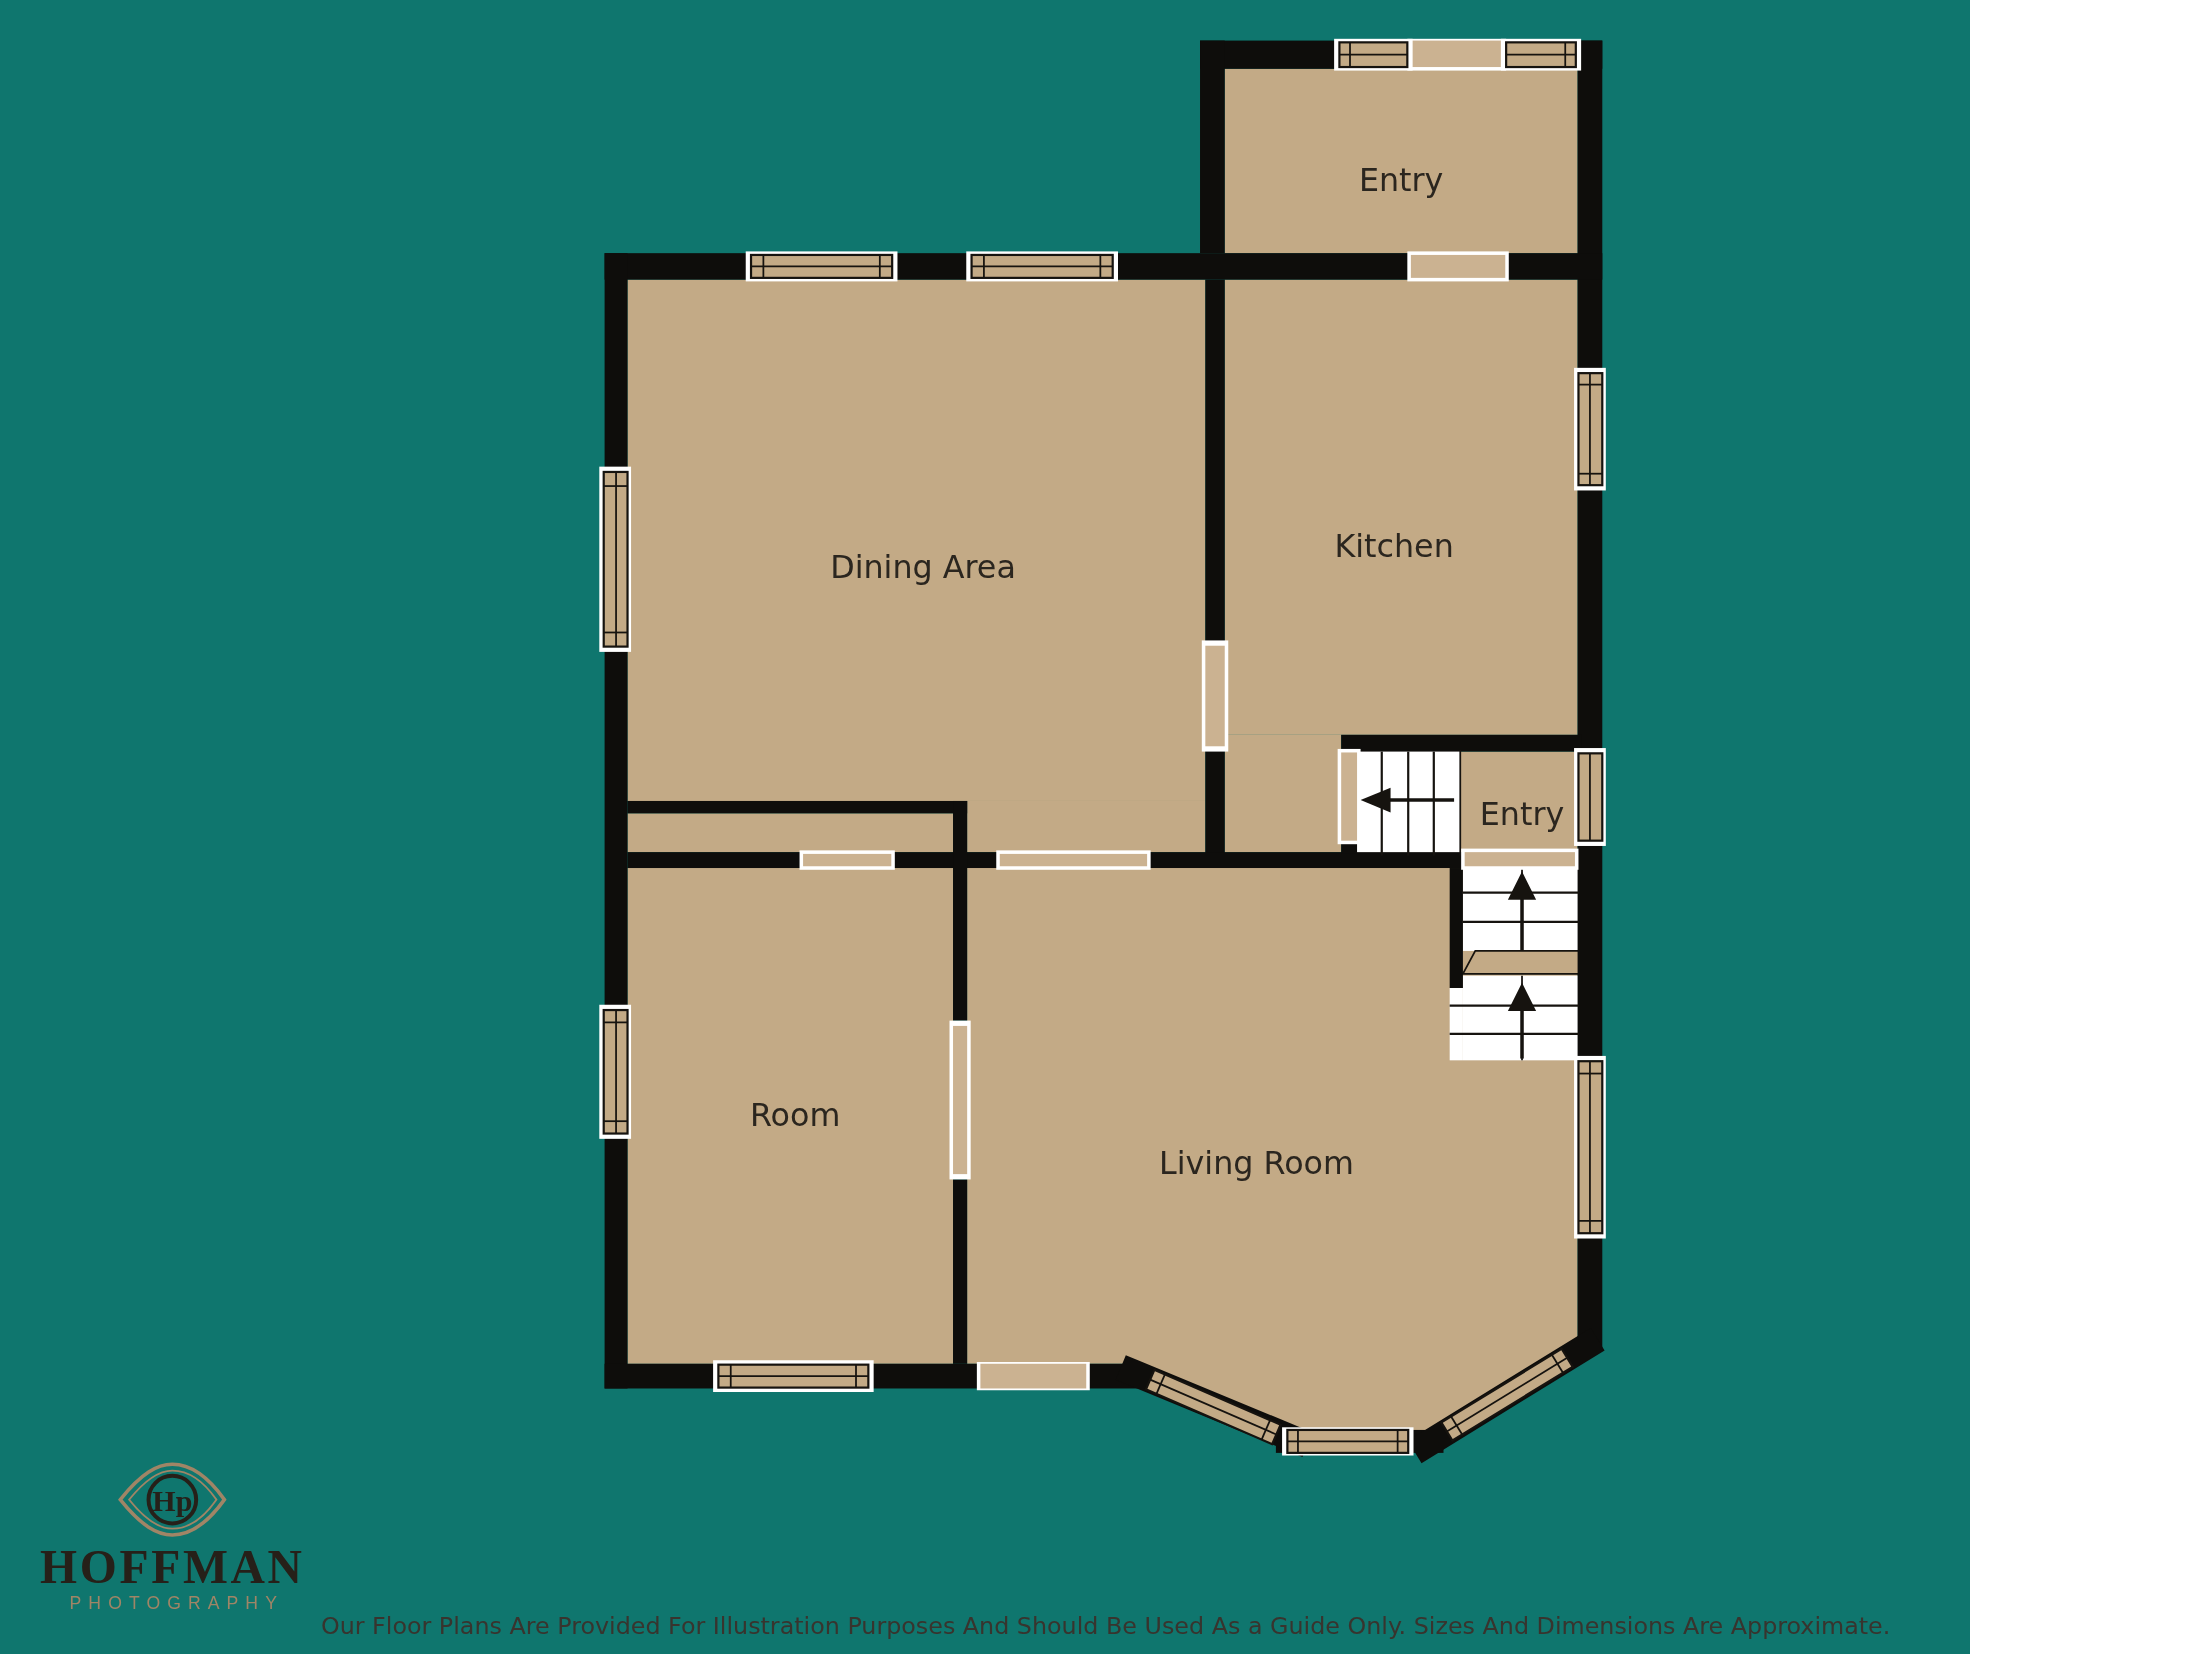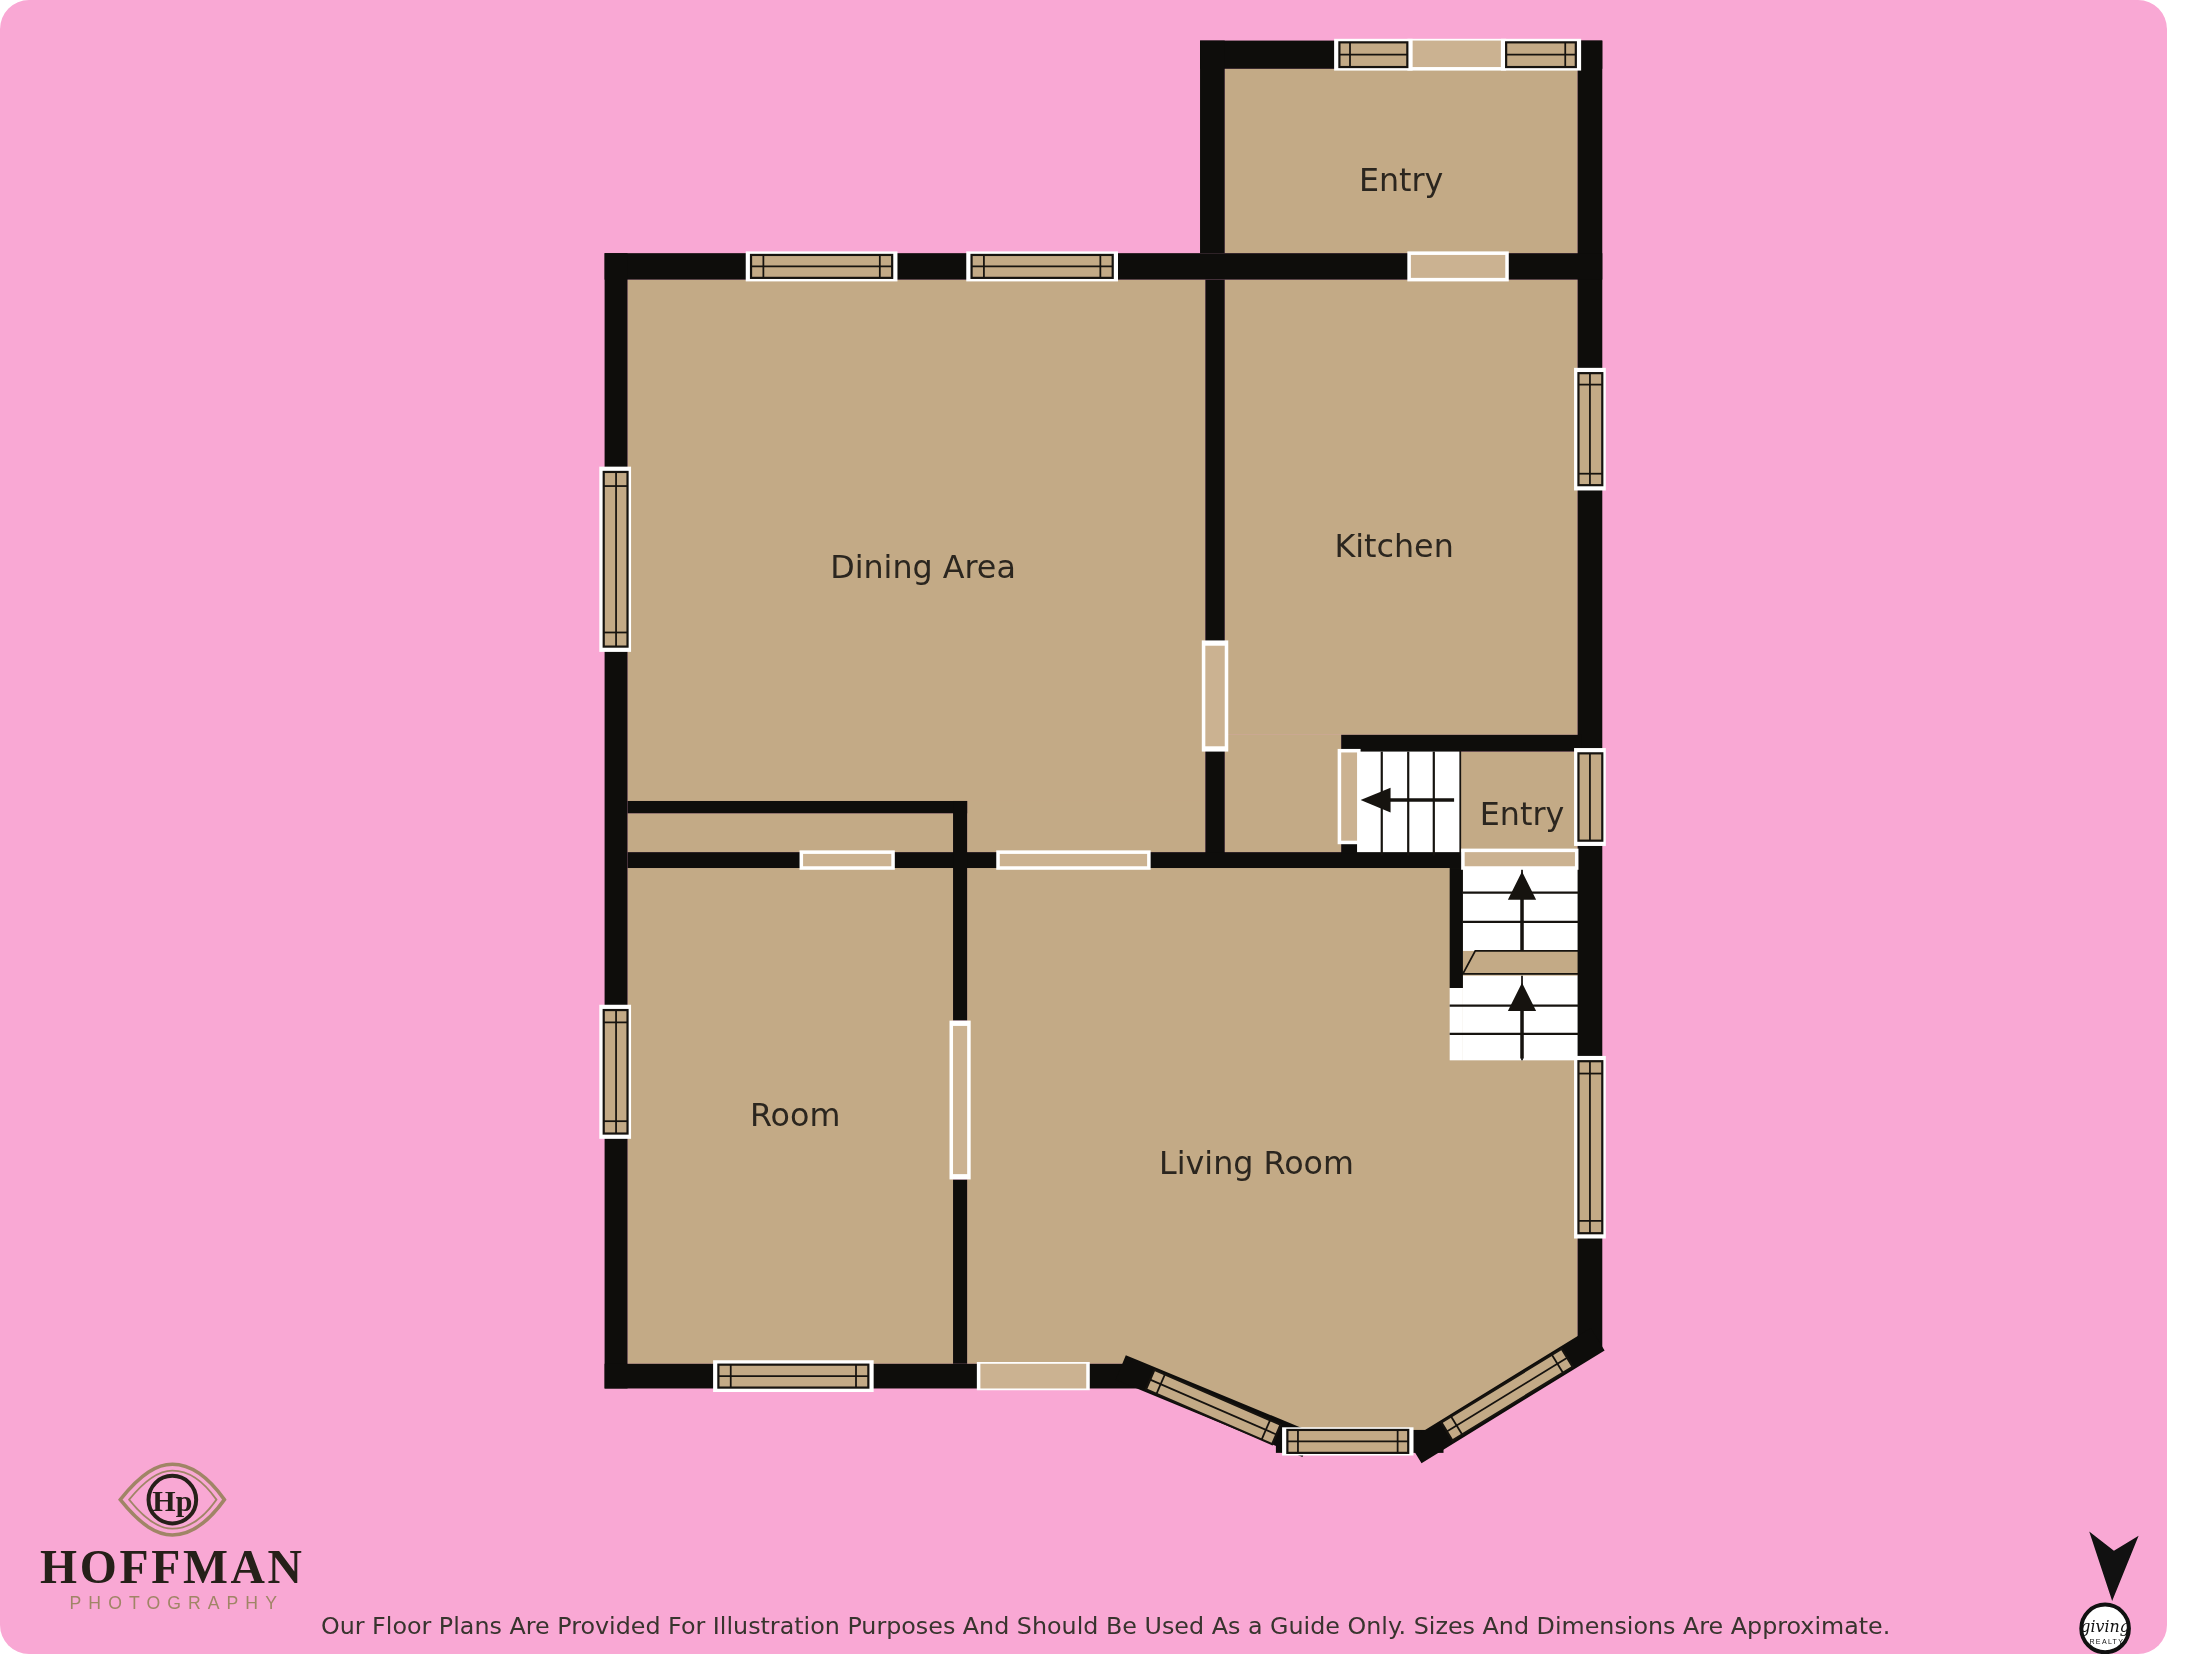--- a/index.html
+++ b/index.html
@@ -1,17 +1,17 @@
 <!DOCTYPE html>
 <html style="--floor: #c3aa86; --wall: #0e0d0b; --door-fill: #cbb291; --label: #2b261f;font-size:14px"><head>
 <meta charset="utf-8">
 <title>Floor Plan</title>
 <style>
   html,body{margin:0;padding:0;background:#ffffff;}
-  .page{position:relative;width:2167px;height:1654px;background:#f9a8d4;overflow:hidden;border-radius:29px;}
+  .page{position:relative;width:1970px;height:1654px;background:#0f766e;overflow:hidden;}
   svg{display:block;}
   .floor{fill:var(--floor,#c3aa86);}
   .wall{fill:var(--wall,#0e0d0b);}
   .wall-line{stroke:var(--wall,#0e0d0b);fill:none;}
   .stair{fill:#ffffff;}
   .tread{stroke:#16130f;stroke-width:2.5;fill:none;}
   .stair-edge{stroke:#16130f;stroke-width:2;fill:none;}
   .arrow-line{stroke:#16130f;stroke-width:4;fill:none;}
   .arrow-head{fill:#16130f;}
   .win-gap{fill:#ffffff;}

